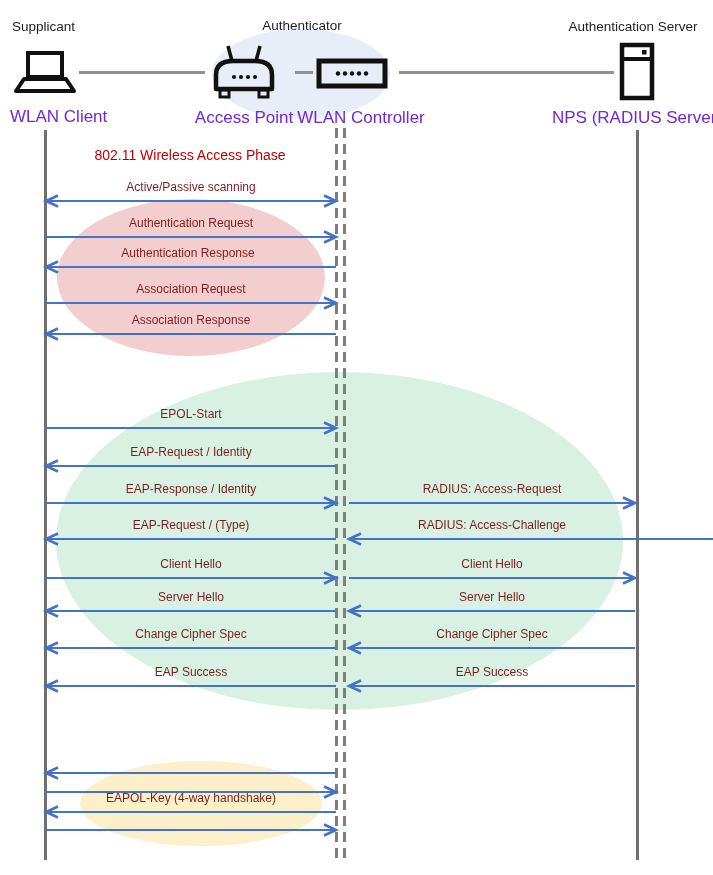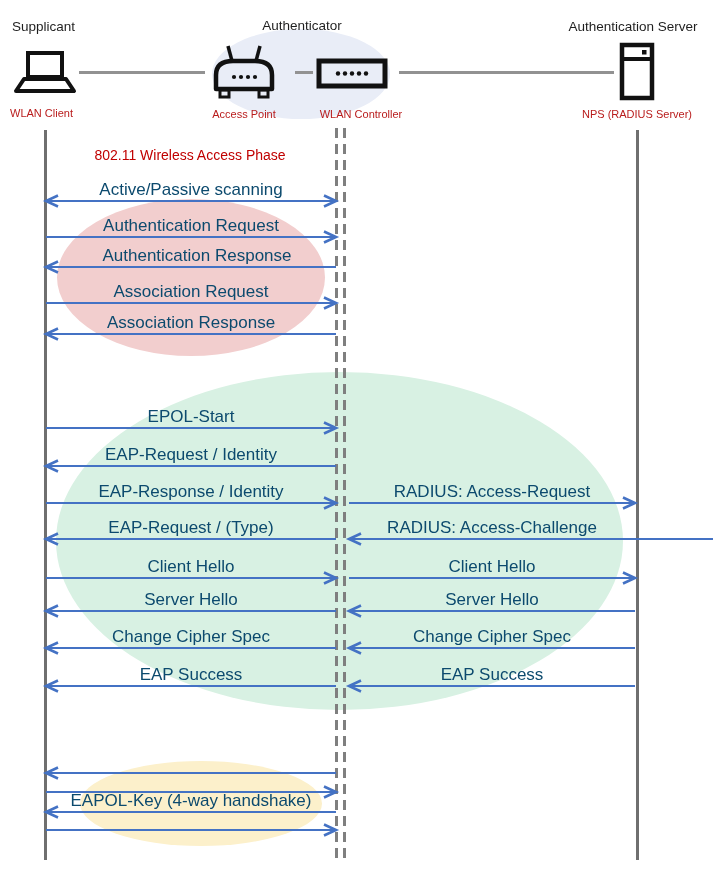--- a/index.html
+++ b/index.html
@@ -2,34 +2,34 @@
 <html><head>
 <meta charset="utf-8">
 <style>
   html,body{margin:0;padding:0;background:#fff;}
   .stage{
     position:relative;width:713px;height:875px;background:#ffffff;overflow:hidden;
     font-family:"Liberation Sans", sans-serif;color:#262626;
   }
   .role-label{position:absolute;font-size:13.5px;color:#1f1f1f;white-space:nowrap;}
   .role-label.centered{transform:translateX(-50%);}
-  .caption{position:absolute;font-size:11px;color:#b91c1c;white-space:nowrap;}
+  .caption{position:absolute;font-size:17px;color:#6d28d9;white-space:nowrap;}
   .caption.centered{transform:translateX(-50%);}
   .ellipse{position:absolute;border-radius:50%;}
   .lifeline{position:absolute;width:3px;}
   .lifeline.solid{background:#6f6f6f;}
   .lifeline.dashed{background:repeating-linear-gradient(to bottom,#7f7f7f 0 10px,transparent 10px 16px);}
   .connector{position:absolute;height:3px;background:#929292;}
   .icon{position:absolute;line-height:0;}
   .phase-label{
     position:absolute;transform:translateX(-50%);font-size:14px;
     text-align:center;white-space:pre-line;font-weight:400;
   }
   .msg-label{
-    position:absolute;transform:translateX(-50%);font-size:17px;color:#0c4a6e;
+    position:absolute;transform:translateX(-50%);font-size:12px;color:#7f1d1d;
     white-space:nowrap;
   }
   .msg-arrow{position:absolute;overflow:visible;}
 </style>
 </head>
 <body>
 
 <div class="stage">
 
   <div class="ellipse" style="left:212px;top:29px;width:178px;height:90px;background:#E9EDF7;"></div>
@@ -99,21 +99,21 @@
       <svg class="msg-arrow" width="294" height="16" style="left: 44px; top: 193px;">
         <line x1="2" y1="8" x2="292" y2="8" stroke="#4472C4" stroke-width="2.2"></line>
         <path d="M 280 2.5 L 292 8 L 280 13.5" fill="none" stroke="#4472C4" stroke-width="2.6"></path>
         <path d="M 14 2.5 L 2 8 L 14 13.5" fill="none" stroke="#4472C4" stroke-width="2.6"></path>
       </svg>
       <div class="msg-label" style="left: 191px; top: 216px;">Authentication Request</div>
       <svg class="msg-arrow" width="294" height="16" style="left: 44px; top: 229px;">
         <line x1="2" y1="8" x2="292" y2="8" stroke="#4472C4" stroke-width="2.2"></line>
         <path d="M 280 2.5 L 292 8 L 280 13.5" fill="none" stroke="#4472C4" stroke-width="2.6"></path>
       </svg>
-      <div class="msg-label" style="left: 197px; top: 246px;">Authentication Response</div>
+      <div class="msg-label" style="left: 188px; top: 246px;">Authentication Response</div>
       <svg class="msg-arrow" width="294" height="16" style="left: 44px; top: 259px;">
         <line x1="2" y1="8" x2="292" y2="8" stroke="#4472C4" stroke-width="2.2"></line>
         <path d="M 14 2.5 L 2 8 L 14 13.5" fill="none" stroke="#4472C4" stroke-width="2.6"></path>
       </svg>
       <div class="msg-label" style="left: 191px; top: 282px;">Association Request</div>
       <svg class="msg-arrow" width="294" height="16" style="left: 44px; top: 295px;">
         <line x1="2" y1="8" x2="292" y2="8" stroke="#4472C4" stroke-width="2.2"></line>
         <path d="M 280 2.5 L 292 8 L 280 13.5" fill="none" stroke="#4472C4" stroke-width="2.6"></path>
       </svg>
       <div class="msg-label" style="left: 191px; top: 313px;">Association Response</div>

